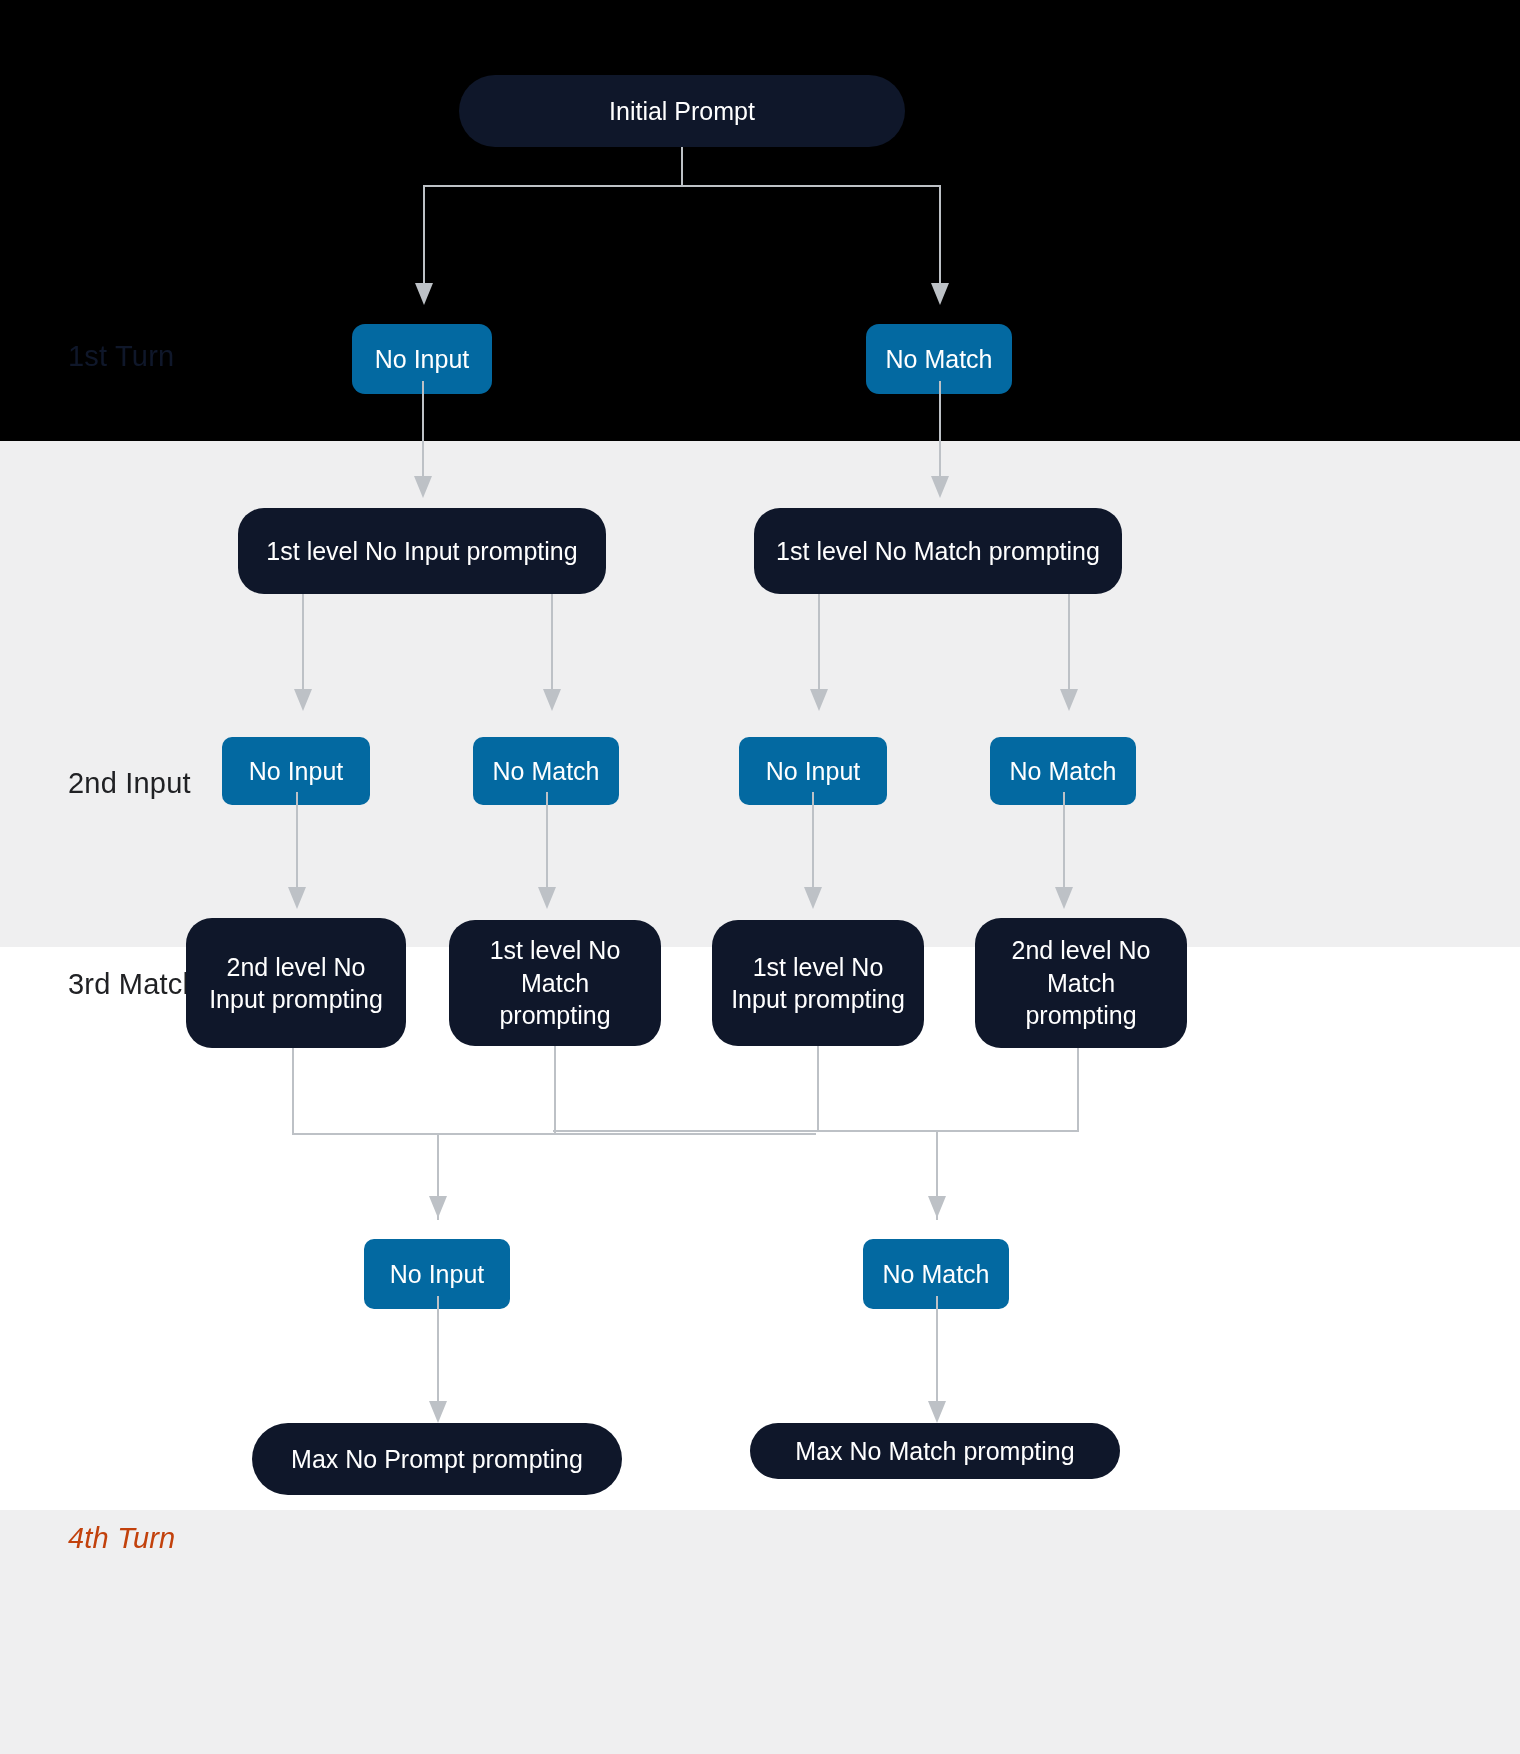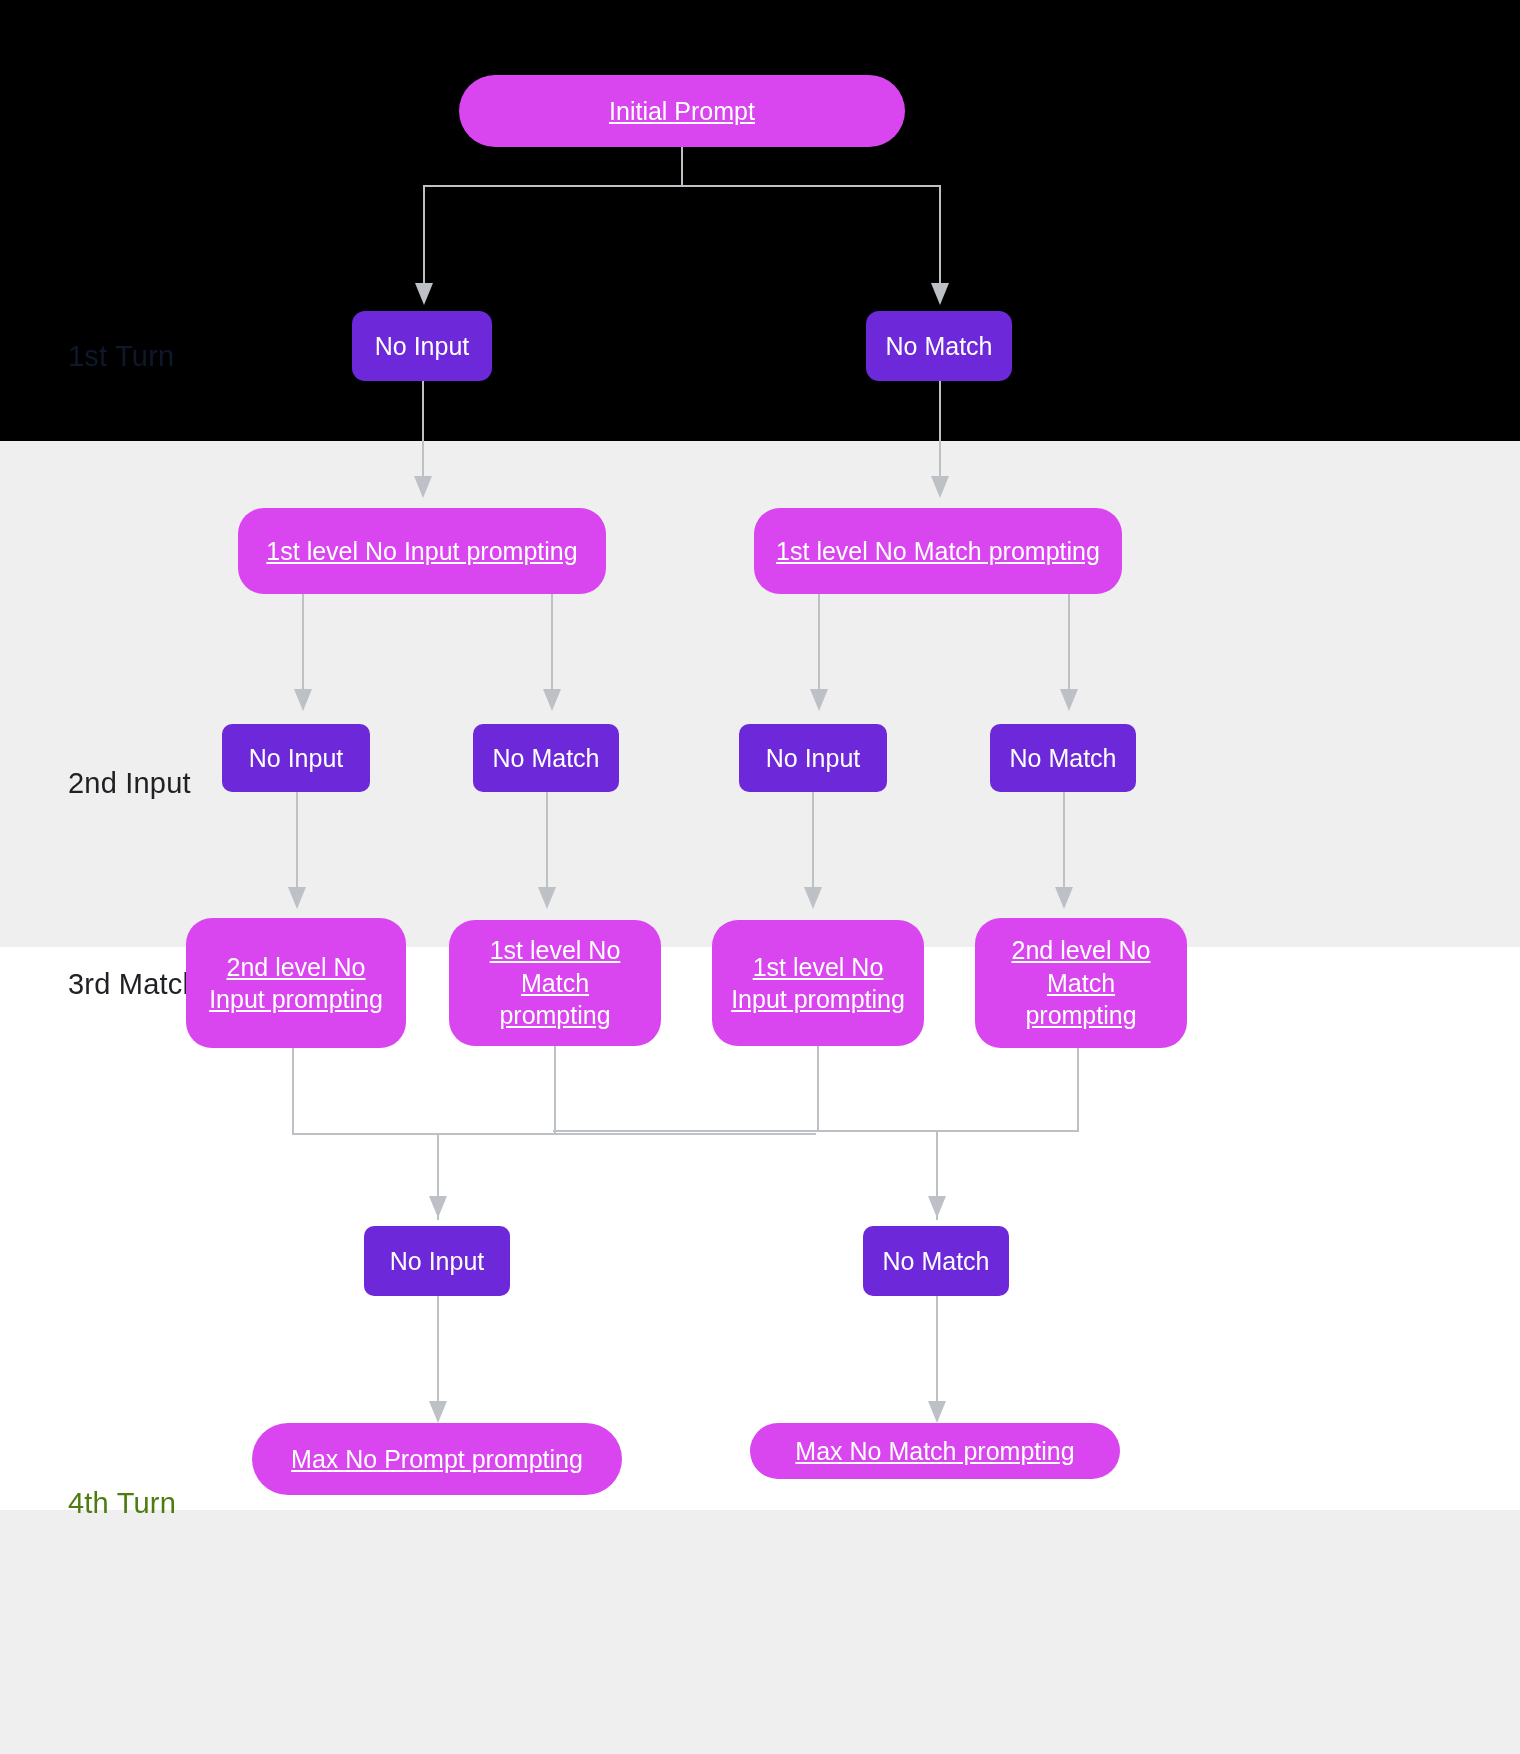--- a/index.html
+++ b/index.html
@@ -28,37 +28,37 @@
   .turn-label {
     position: absolute;
     font-size: 29px;
     font-weight: 400;
     letter-spacing: .2px;
     white-space: nowrap;
   }
   #label-turn1 { left: 68px; top: 340px;  color: #0f172a; }
   #label-turn2 { left: 68px; top: 767px;  color: #202124; }
   #label-turn3 { left: 68px; top: 968px;  color: #202124; }
-  #label-turn4 { left: 68px; top: 1487px; color: #4d7c0f; }
+  #label-turn4 { left: 68px; top: 1522px; color: #c2410c; font-style: italic; }
 
   
   .node {
     position: absolute;
     display: flex;
     align-items: center;
     justify-content: center;
     text-align: center;
     color: #ffffff;
     font-size: 25px;
     line-height: 1.30;
     font-weight: 400;
     padding: 4px 14px;
   }
-  .node.blue  { background: #d946ef; text-decoration: underline; }
-  .node.green { background: #6d28d9; }
+  .node.blue  { background: #0f172a; }
+  .node.green { background: #0369a1; margin-top: 13px; }
   .r-pill { border-radius: 999px; }
   .r-lg   { border-radius: 26px; }
   .r-md   { border-radius: 13px; }
   .r-sm   { border-radius: 10px; }
 
   
   .vline {
     position: absolute;
     width: 2px;
     background: #bdc1c6;

